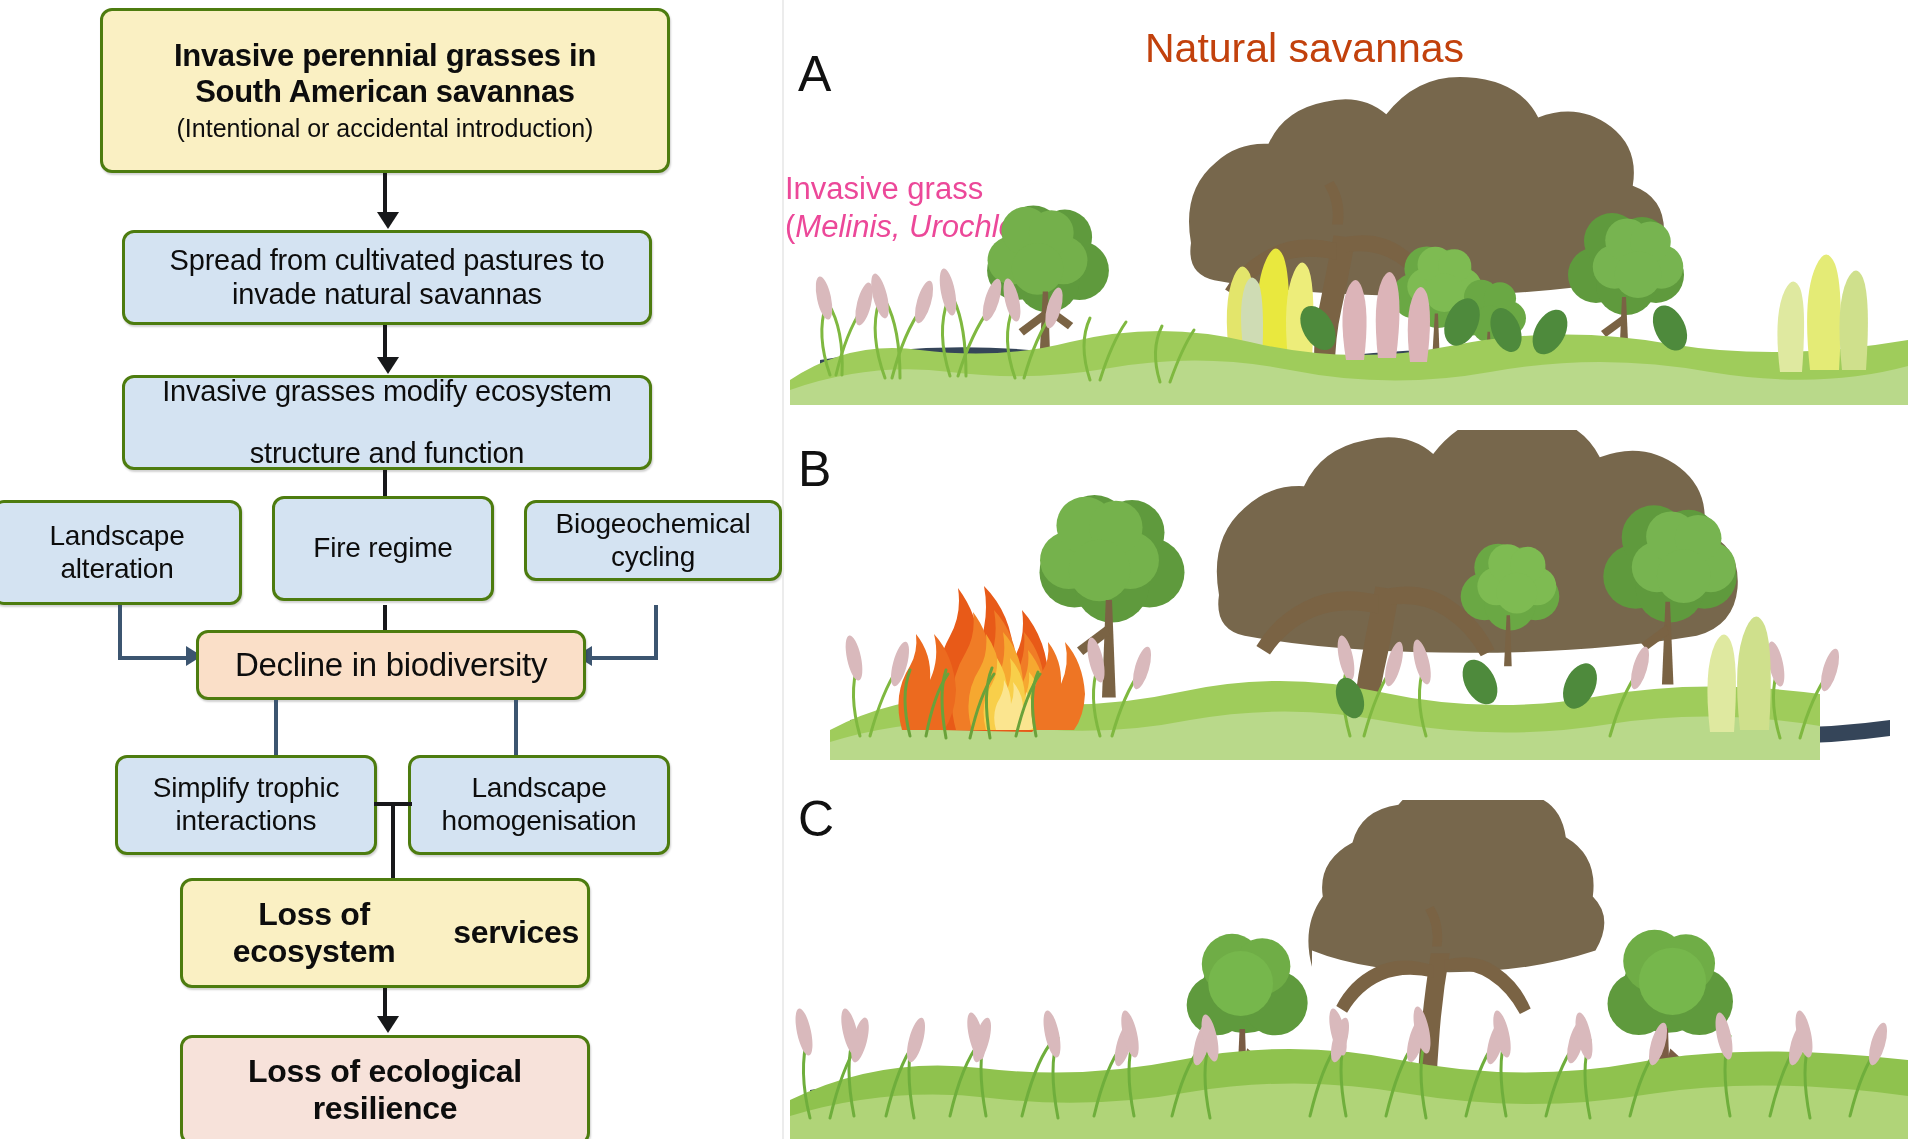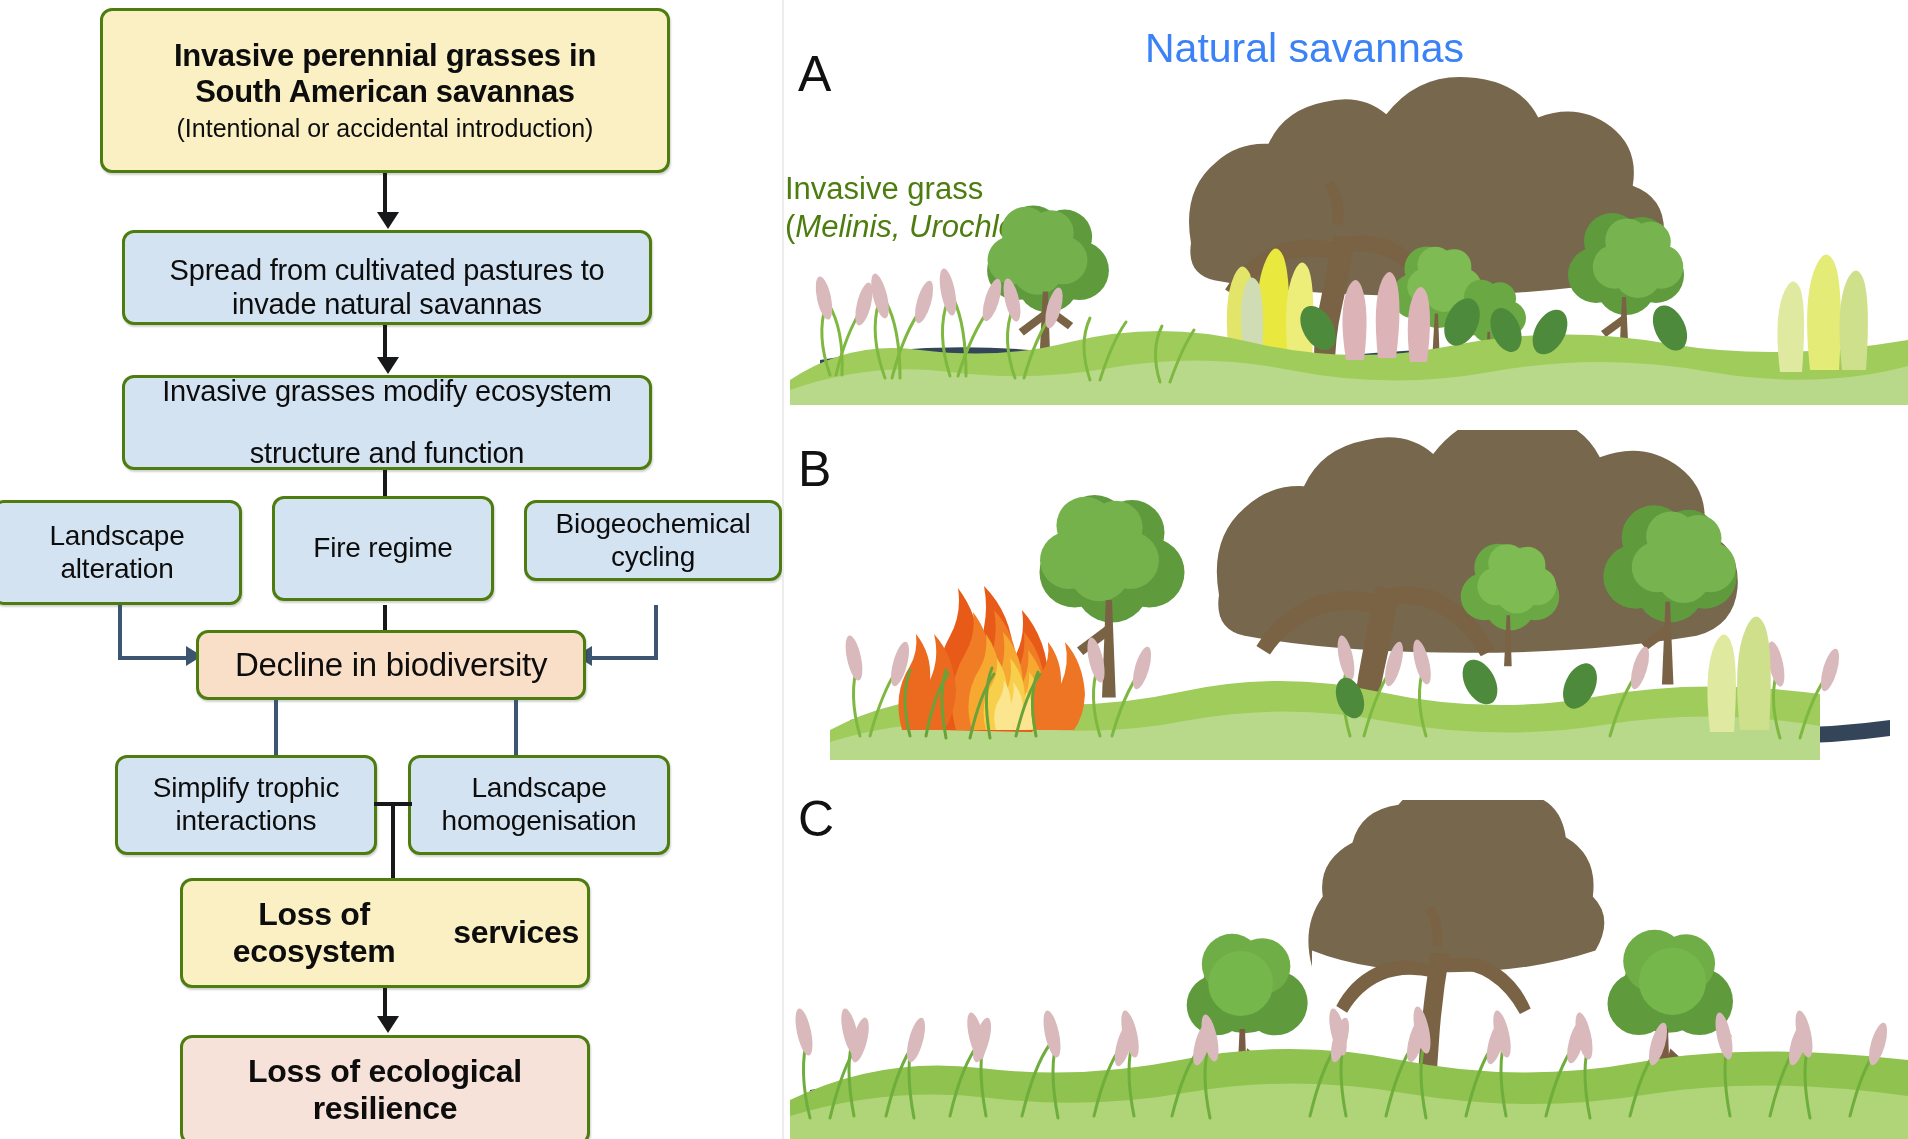--- a/index.html
+++ b/index.html
@@ -41,43 +41,43 @@
      border-top:10px solid transparent;border-bottom:10px solid transparent;
      border-left:16px solid #3c5570;}
   .arrow-left{position:absolute;width:0;height:0;
      border-top:10px solid transparent;border-bottom:10px solid transparent;
      border-right:16px solid #3c5570;}
 
   
   #illus{position:absolute;left:790px;top:0;width:1118px;height:1139px;background:#fff;}
   .panel-letter{position:absolute;font-size:50px;font-weight:400;color:#111;
                 font-family:"Liberation Sans",sans-serif;}
-  #nat-title{position:absolute;font-size:41px;color:#3b82f6;white-space:nowrap;}
-  #inv-label{position:absolute;font-size:31px;color:#4d7c0f;line-height:1.22;white-space:nowrap;}
+  #nat-title{position:absolute;font-size:41px;color:#c2410c;white-space:nowrap;}
+  #inv-label{position:absolute;font-size:31px;color:#ec4899;line-height:1.22;white-space:nowrap;}
   #inv-label i{font-style:italic;}
   .scene{position:absolute;left:0;width:1118px;}
   .scene svg{display:block;width:100%;height:100%;}
 </style>
 </head>
 <body>
 
 <div id="root">
 
   <div id="flowchart">
 
     <div class="node n-yellow" style="left:100px;top:8px;width:570px;height:165px;flex-direction:column;">
       <span class="t-big">Invasive perennial grasses in</span>
       <span class="t-big">South American savannas</span>
       <span class="t-sub" style="margin-top:4px;">(Intentional or accidental introduction)</span>
     </div>
 
     <div class="vline" style="left:383px;top:173px;height:45px;"></div>
     <div class="arrow-down" style="left:377px;top:212px;"></div>
 
-    <div class="node n-blue" style="left:122px;top:230px;width:530px;height:95px;flex-direction:column;justify-content:flex-end;">
+    <div class="node n-blue" style="left:122px;top:230px;width:530px;height:95px;flex-direction:column;">
       <span class="t-med">Spread from cultivated pastures to</span>
       <span class="t-med">invade natural savannas</span>
     </div>
 
     <div class="vline" style="left:383px;top:325px;height:40px;"></div>
     <div class="arrow-down" style="left:377px;top:357px;"></div>
 
     <div class="node n-blue" style="left:122px;top:375px;width:530px;height:95px;flex-direction:column;gap:28px;">
       <span class="t-med">Invasive grasses modify ecosystem</span>
       <span class="t-med">structure and function</span>

